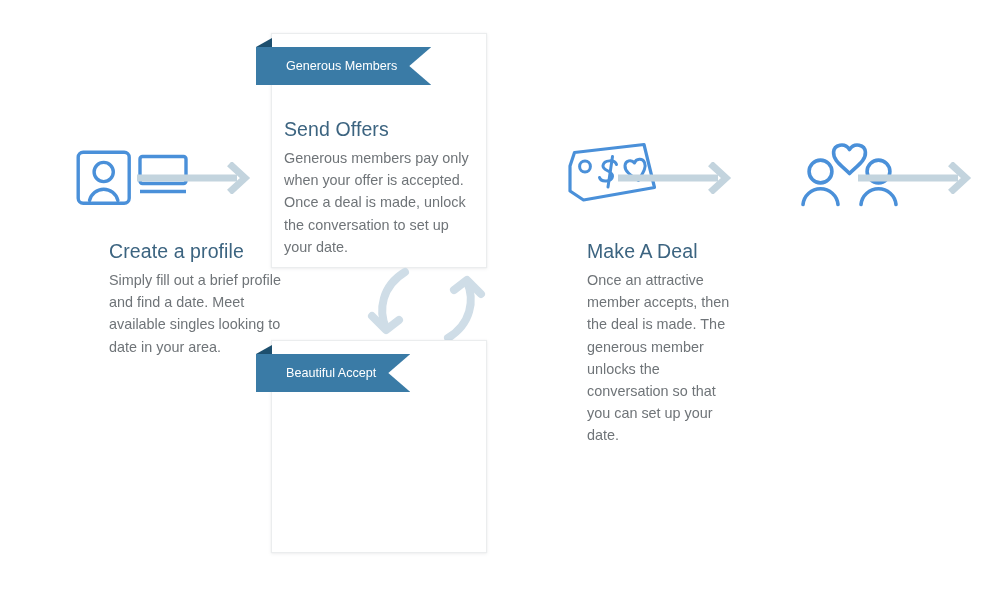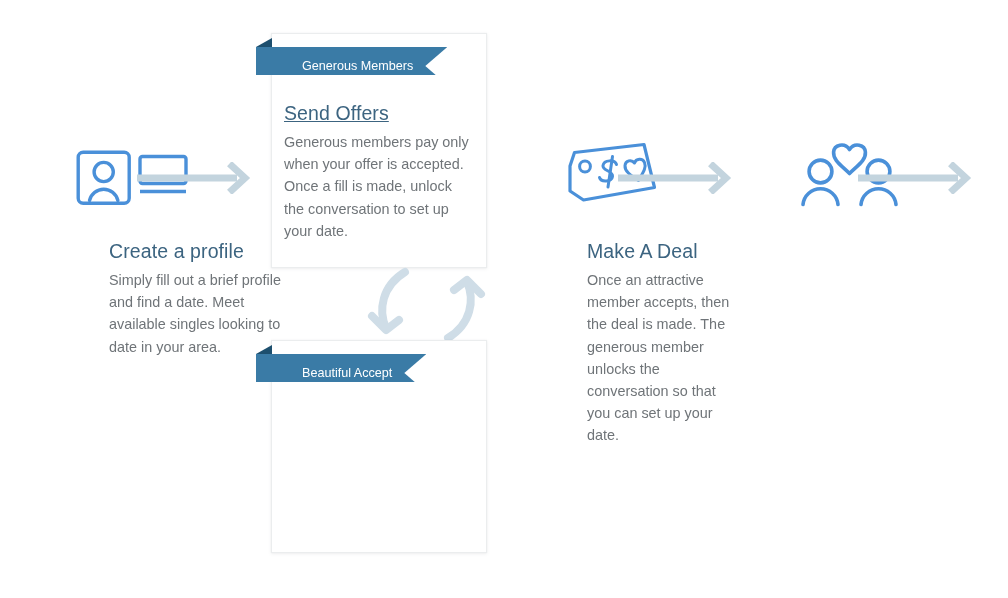--- a/index.html
+++ b/index.html
@@ -43,46 +43,46 @@
   .card {
     position: absolute;
     background: #ffffff;
     border: 1px solid #ebedee;
     box-shadow: 0 1px 3px rgba(120,130,140,.13), 0 0 1px rgba(120,130,140,.10);
     box-sizing: border-box;
   }
   .card-inner {
     padding: 0 12px 0 12px;
   }
-  .card .step-title { margin-top: 0; text-decoration: underline; }
+  .card .step-title { margin-top: 16px; }
 
   
   .ribbon-wrap {
     position: absolute;
     left: -16px;
     top: 13px;
     height: 38px;
   }
   .ribbon-fold-b {
     position: absolute;
     left: 0;
     top: -9px;
     width: 16px;
     height: 9px;
     background: #1d4f6e;
     clip-path: polygon(0 100%, 100% 0, 100% 100%);
   }
   .ribbon-body {
     position: relative;
-    height: 28px;
+    height: 38px;
     background: #3a7ba6;
     color: #ffffff;
     font-size: 12.6px;
     line-height: 38px;
-    padding: 0 34px 0 46px;
+    padding: 0 34px 0 30px;
     white-space: nowrap;
     box-sizing: border-box;
     text-align: center;
     -webkit-clip-path: polygon(0 0, 100% 0, 100% 100%, calc(100% - 22px) 50%, 100% 0, 100% 100%, 0 100%);
   }
   .ribbon-notch {
     position: absolute;
     right: 0;
     top: 0;
     width: 22px;
@@ -127,21 +127,21 @@
 <div class="card" style="left:271px; top:33px; width:216px; height:235px;">
 
   <div class="ribbon-wrap">
     <div class="ribbon-fold-b"></div>
     <div class="ribbon-body">Generous Members</div>
     <div class="ribbon-notch"></div>
   </div>
 
   <div class="card-inner" style="position:absolute; left:0; top:65px; width:216px;">
     <div class="step-title">Send Offers</div>
-    <div class="step-body" style="width:190px;">Generous members pay only when your offer is accepted. Once a fill is made, unlock the conversation to set up your date.</div>
+    <div class="step-body" style="width:190px;">Generous members pay only when your offer is accepted. Once a deal is made, unlock the conversation to set up your date.</div>
   </div>
 </div>
 
 <div class="node" style="left:316px; top:266px; width:125px; height:78px;">
   <svg class="ico" width="125" height="78" viewBox="0 0 125 78" fill="none" xmlns="http://www.w3.org/2000/svg">
 
     <path d="M41 6 C18 20, 14 44, 22 62" stroke="#cfdde7" stroke-width="8" fill="none" stroke-linecap="round"></path>
     <path d="M8 50 L22 64 L35 54" stroke="#cfdde7" stroke-width="8" fill="none" stroke-linecap="round" stroke-linejoin="round"></path>
 
     <path d="M84 72 C107 58, 111 34, 103 16" stroke="#cfdde7" stroke-width="8" fill="none" stroke-linecap="round"></path>

